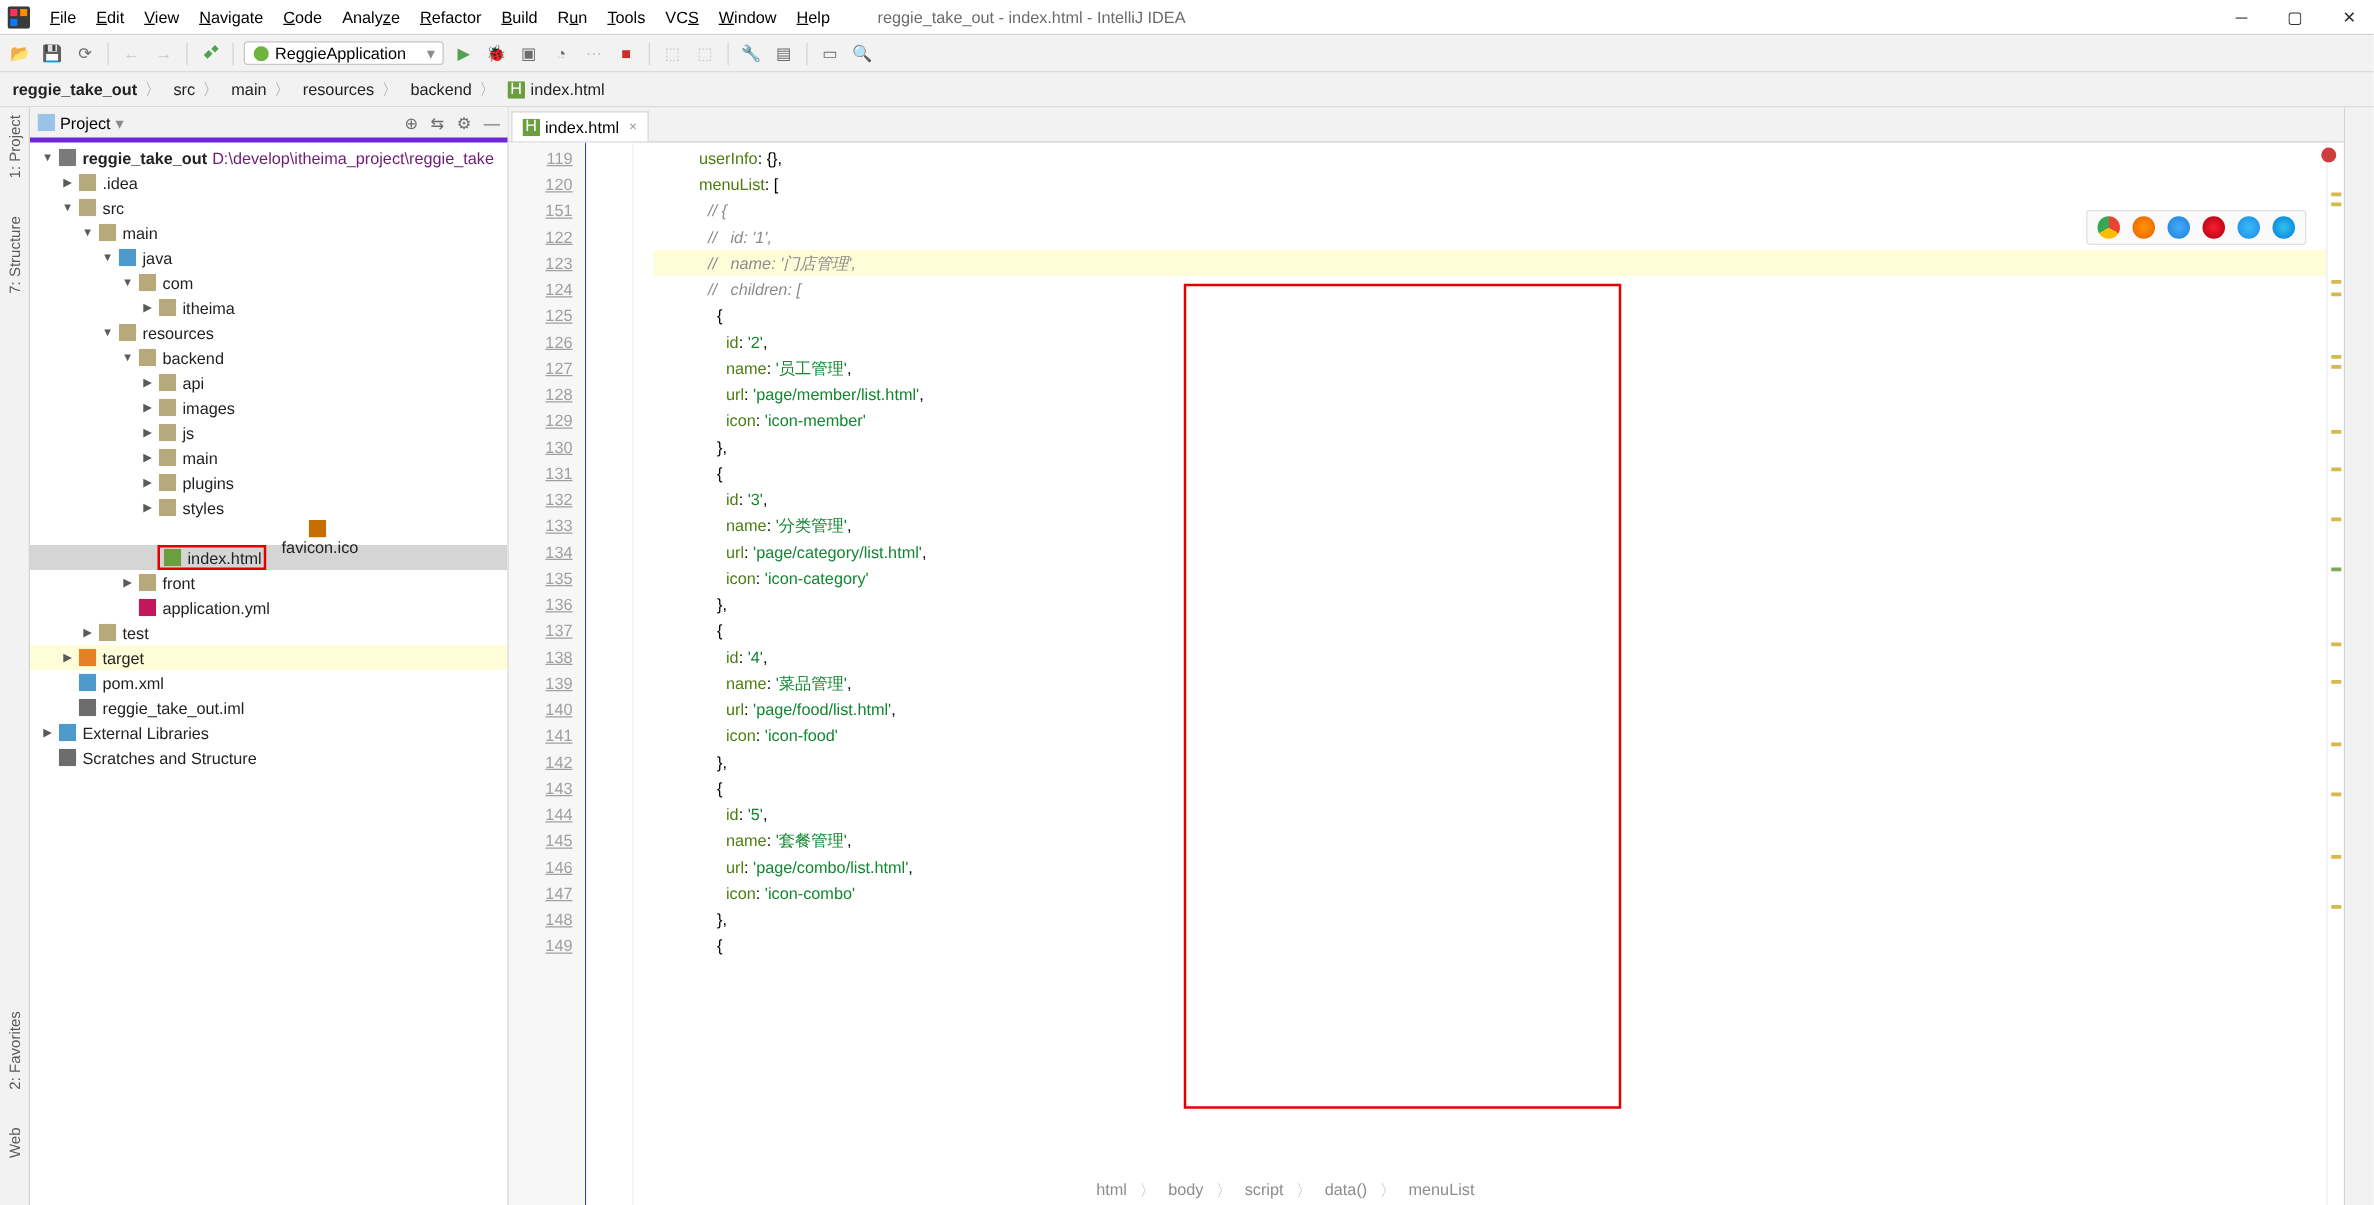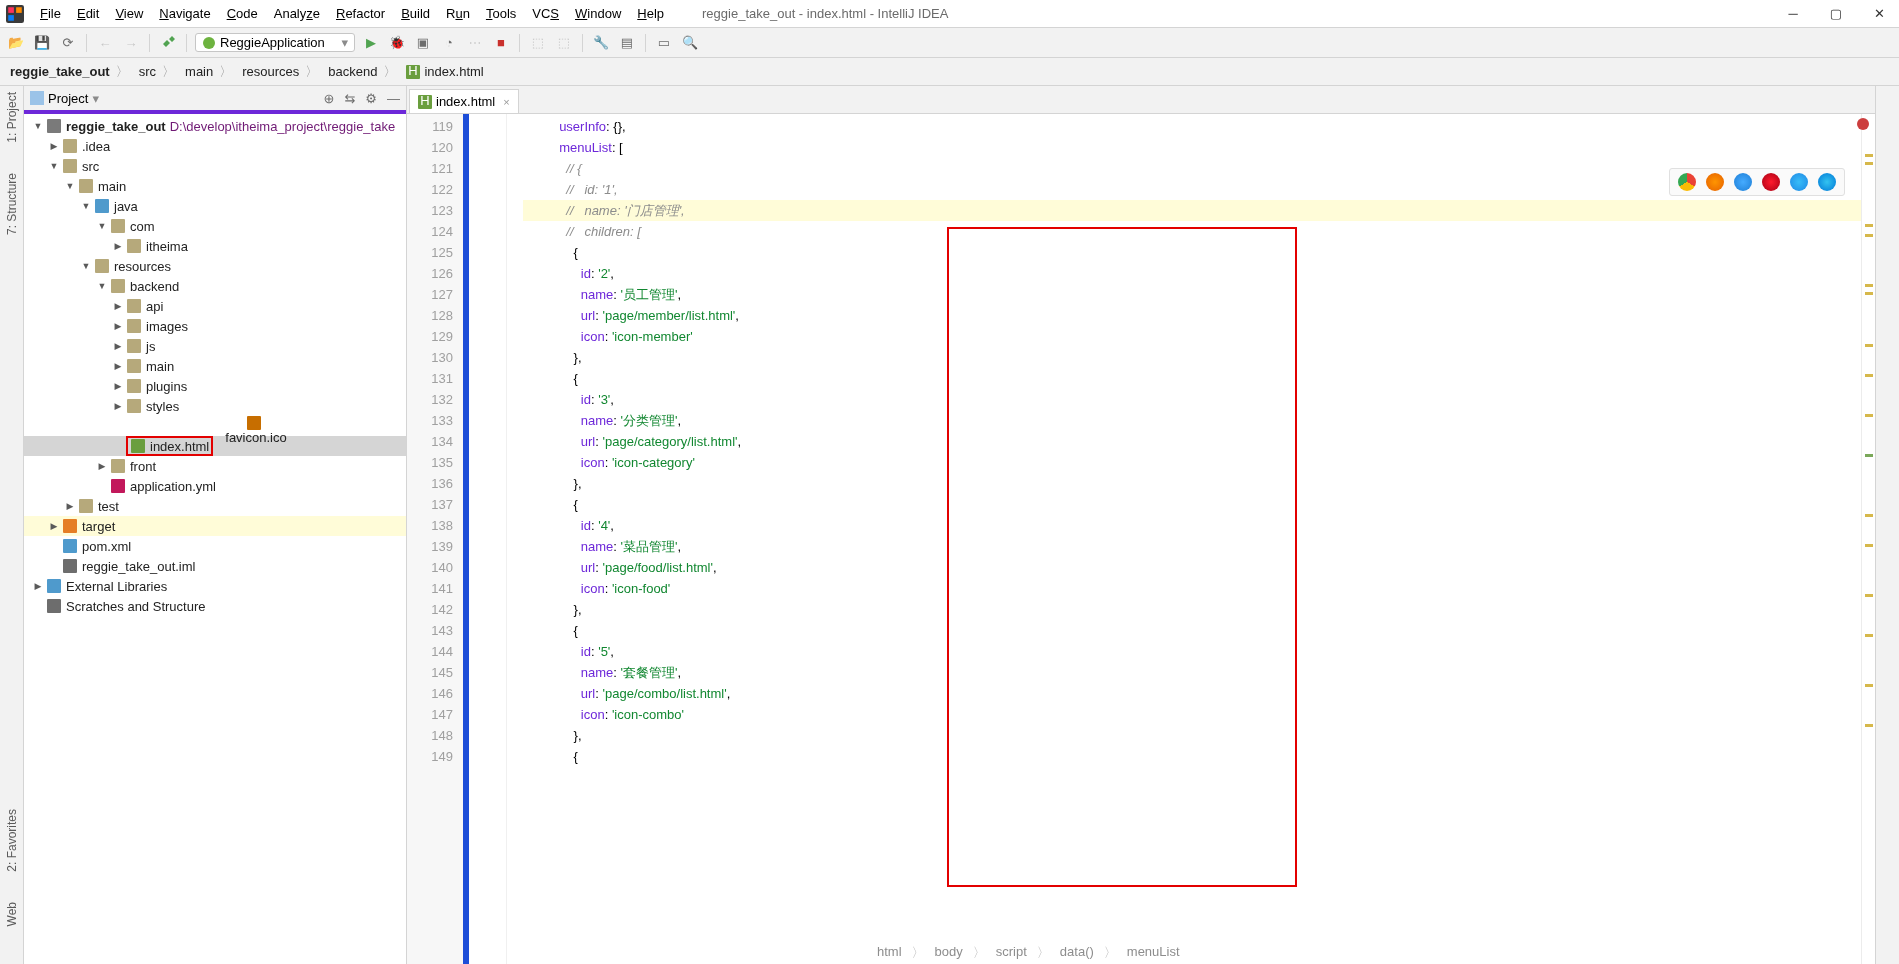--- a/index.html
+++ b/index.html
@@ -38,27 +38,27 @@
 .ticon { width:16px; height:16px; margin-right:4px; display:inline-flex; align-items:center; justify-content:center; }
 .tlabel { color:#222; }
 .tlabel.bold { font-weight:600; }
 .tpath { color:#701a75; margin-left:4px; }
 .redbox { border:2px solid #e30000; }
 .editor-area { flex:1; display:flex; flex-direction:column; position:relative; }
 .tabs { height:28px; display:flex; align-items:flex-end; border-bottom:1px solid #d4d4d4; background:#f2f2f2; padding-left:2px; }
 .etab { height:24px; display:flex; align-items:center; gap:4px; padding:0 8px; background:#fff; border:1px solid #d4d4d4; border-bottom:none; position:relative; }
 .etab .close-x { color:#999; font-size:11px; margin-left:4px; }
 .editor-body { flex:1; display:flex; overflow:hidden; position:relative; }
-.gutter { width:62px; background:#f7f7f7; border-right:6px solid #1d4ed8; text-align:right; color:#a0a0a0; font-family:Consolas,monospace; font-size:13px; padding-top:2px; }
+.gutter { width:62px; background:#f7f7f7; border-right:1px solid #1d4ed8; text-align:right; color:#a0a0a0; font-family:Consolas,monospace; font-size:13px; padding-top:2px;text-decoration:underline; }
 .gutter .ln { height:21px; line-height:21px; padding-right:10px; }
 .gutter2 { width:38px; background:#fff; border-right:1px solid #f0f0f0; position:relative; }
 .code { flex:1; font-family:Consolas,monospace; font-size:14px; line-height:21px; padding-top:2px; padding-left:16px; white-space:pre; position:relative; }
 .cl { height:21px; }
 .cl.current { background:#fffcd8; }
-.k-prop { color:#6d28d9; }
+.k-prop { color:#4d7c0f; }
 .k-str { color:#118730; }
 .k-comment { color:#8c8c8c; font-style:italic; }
 .red-code-box { border:2px solid #e30000; position:absolute; left:540px; top:113px; width:350px; height:660px; pointer-events:none; }
 .browser-icons { position:absolute; right:30px; top:54px; display:flex; gap:10px; background:#fafafa; border:1px solid #e0e0e0; padding:4px 8px; border-radius:3px; }
 .bicon { width:18px; height:18px; border-radius:50%; }
 .estat { position:absolute; right:6px; top:4px; width:12px; height:12px; border-radius:50%; background:#cc3e3e; }
 .right-strip { width:24px; background:#f2f2f2; border-left:1px solid #d4d4d4; }
 .right-marks { width:14px; background:#fff; border-left:1px solid #ececec; position:relative; }
 .mark { position:absolute; right:2px; width:8px; height:3px; }
 .mark.y { background:#d6b84b; }
@@ -434,21 +434,21 @@
             <text x="7" y="10" text-anchor="middle" fill="#fff" font-size="6" font-family="monospace">H</text>
           </svg>
         <span>index.html</span>
         <span class="close-x">×</span>
       </div>
     </div>
     <div class="editor-body">
       <div class="gutter" id="gutter">
           <div class="ln">119</div>
           <div class="ln">120</div>
-          <div class="ln">121</div>
+          <div class="ln">151</div>
           <div class="ln">122</div>
           <div class="ln">123</div>
           <div class="ln">124</div>
           <div class="ln">125</div>
           <div class="ln">126</div>
           <div class="ln">127</div>
           <div class="ln">128</div>
           <div class="ln">129</div>
           <div class="ln">130</div>
           <div class="ln">131</div>

